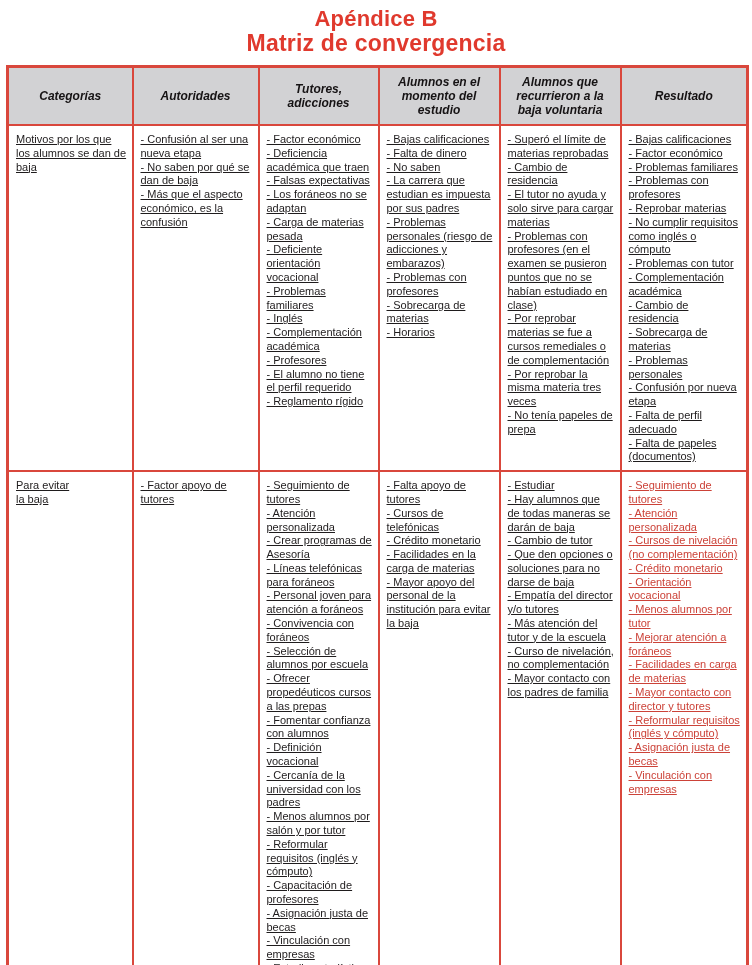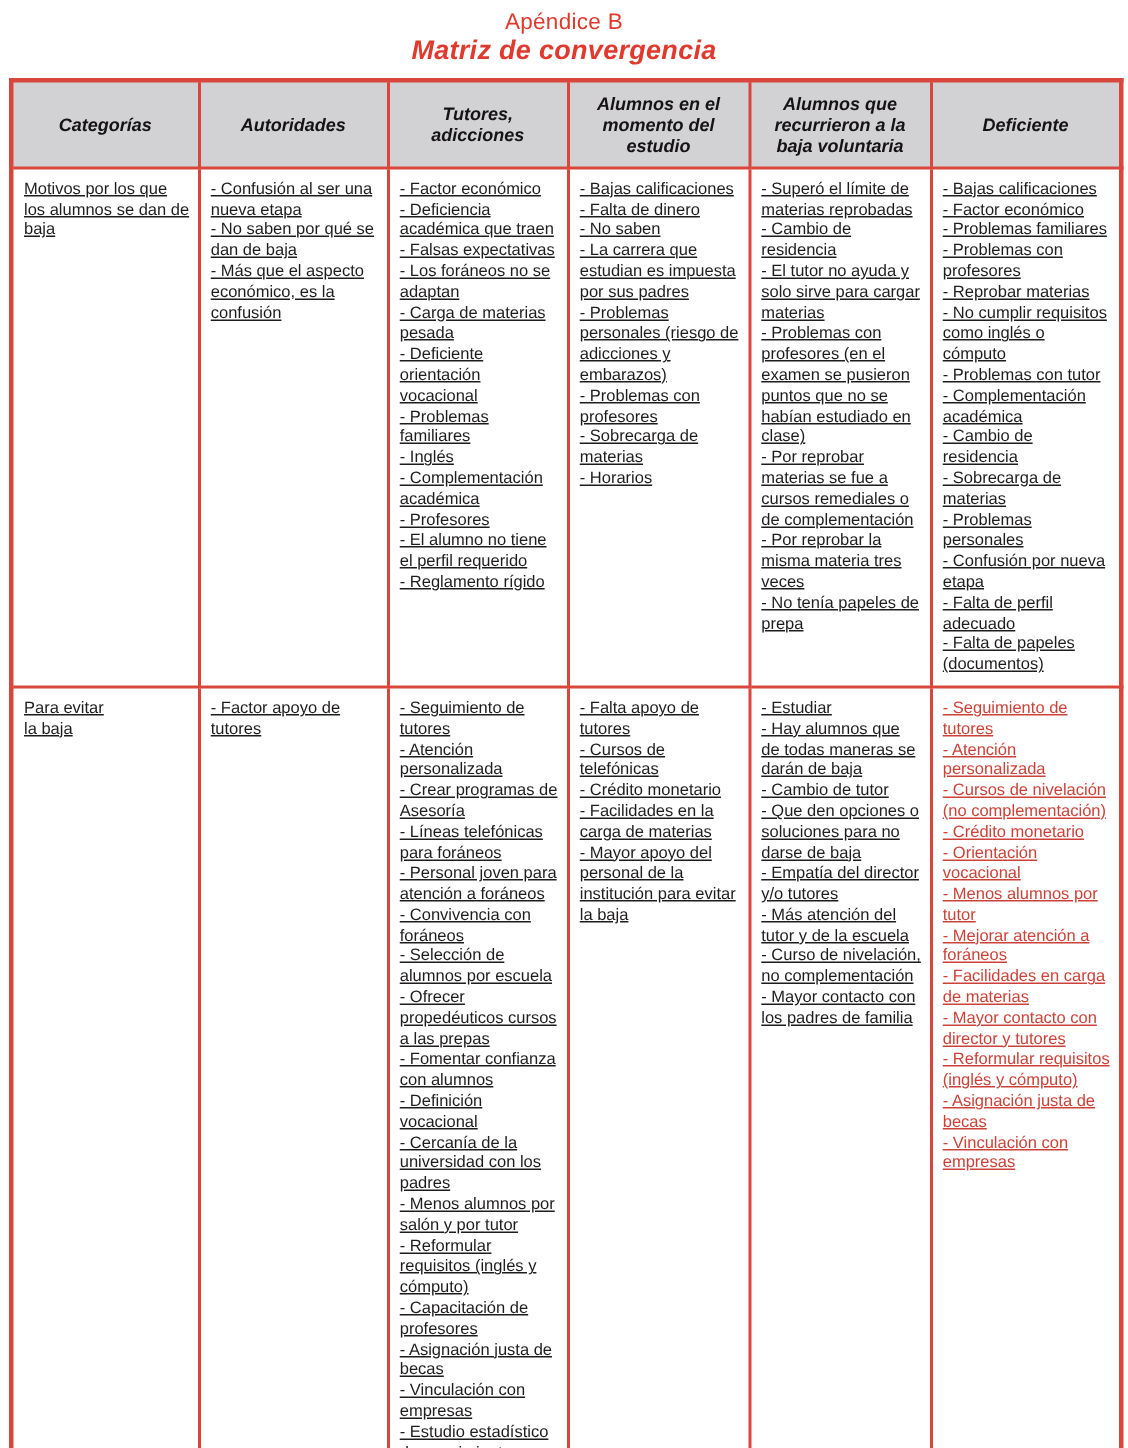--- a/index.html
+++ b/index.html
@@ -14,26 +14,26 @@
       margin: 0; padding: 0;
       background: #ffffff;
       width: 752px;
       font-family: "Liberation Sans", sans-serif;
       color: var(--ink);
     }
     .page { width: 752px; min-height: 965px; }
     .title-block { text-align: center; padding-top: 7px; line-height: 1.1; }
     .title-line1 {
       color: var(--accent-red);
-      font-size: 15px; font-weight: normal;
+      font-size: 22px; font-weight: bold;
       letter-spacing: 0.2px;
     }
     .title-line2 {
       color: var(--accent-red);
-      font-size: 18px; font-weight: bold; font-style: italic;
+      font-size: 23px; font-weight: bold; 
       letter-spacing: 0.2px;
     }
     table.matrix {
       border-collapse: collapse;
       table-layout: fixed;
       width: 740px;
       margin: 9px 6px 0 6px;
       border: 3px solid var(--border-red);
     }
     col.c1 { width: 125px; }
@@ -93,21 +93,21 @@
         <th>Categorías</th>
         <th>Autoridades</th>
         <th>Tutores,
 adicciones</th>
         <th>Alumnos en el
 momento del
 estudio</th>
         <th>Alumnos que
 recurrieron a la
 baja voluntaria</th>
-        <th>Deficiente</th>
+        <th>Resultado</th>
       </tr>
     </thead>
     <tbody>
       <tr class="row-motivos">
         <td>Motivos por los que los alumnos se dan de baja</td>
         <td><div class="cell-item">- Confusión al ser una nueva etapa</div><div class="cell-item">- No saben por qué se dan de baja</div><div class="cell-item">- Más que el aspecto económico, es la confusión</div></td>
         <td><div class="cell-item">- Factor económico</div><div class="cell-item">- Deficiencia académica que traen</div><div class="cell-item">- Falsas expectativas</div><div class="cell-item">- Los foráneos no se adaptan</div><div class="cell-item">- Carga de materias pesada</div><div class="cell-item">- Deficiente orientación vocacional</div><div class="cell-item">- Problemas familiares</div><div class="cell-item">- Inglés</div><div class="cell-item">- Complementación académica</div><div class="cell-item">- Profesores</div><div class="cell-item">- El alumno no tiene el perfil requerido</div><div class="cell-item">- Reglamento rígido</div></td>
         <td><div class="cell-item">- Bajas calificaciones</div><div class="cell-item">- Falta de dinero</div><div class="cell-item">- No saben</div><div class="cell-item">- La carrera que estudian es impuesta por sus padres</div><div class="cell-item">- Problemas personales (riesgo de adicciones y embarazos)</div><div class="cell-item">- Problemas con profesores</div><div class="cell-item">- Sobrecarga de materias</div><div class="cell-item">- Horarios</div></td>
         <td><div class="cell-item">- Superó el límite de materias reprobadas</div><div class="cell-item">- Cambio de residencia</div><div class="cell-item">- El tutor no ayuda y solo sirve para cargar materias</div><div class="cell-item">- Problemas con profesores (en el examen se pusieron puntos que no se habían estudiado en clase)</div><div class="cell-item">- Por reprobar materias se fue a cursos remediales o de complementación</div><div class="cell-item">- Por reprobar la misma materia tres veces</div><div class="cell-item">- No tenía papeles de prepa</div></td>
         <td><div class="cell-item">- Bajas calificaciones</div><div class="cell-item">- Factor económico</div><div class="cell-item">- Problemas familiares</div><div class="cell-item">- Problemas con profesores</div><div class="cell-item">- Reprobar materias</div><div class="cell-item">- No cumplir requisitos como inglés o cómputo</div><div class="cell-item">- Problemas con tutor</div><div class="cell-item">- Complementación académica</div><div class="cell-item">- Cambio de residencia</div><div class="cell-item">- Sobrecarga de materias</div><div class="cell-item">- Problemas personales</div><div class="cell-item">- Confusión por nueva etapa</div><div class="cell-item">- Falta de perfil adecuado</div><div class="cell-item">- Falta de papeles (documentos)</div></td>

